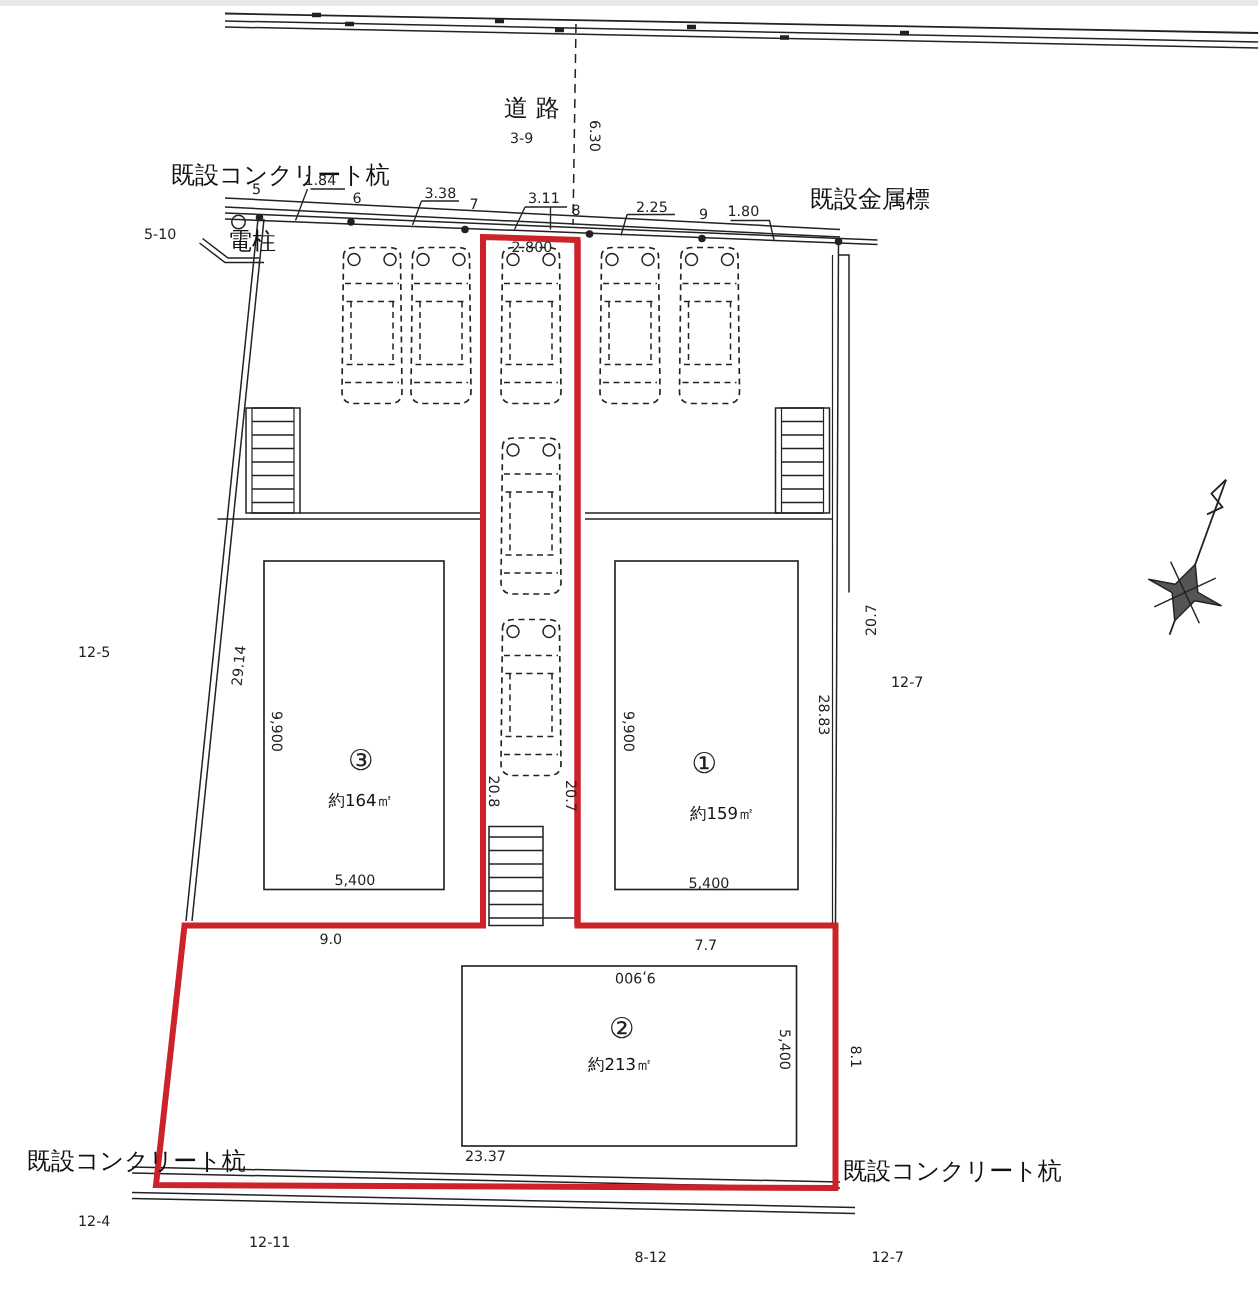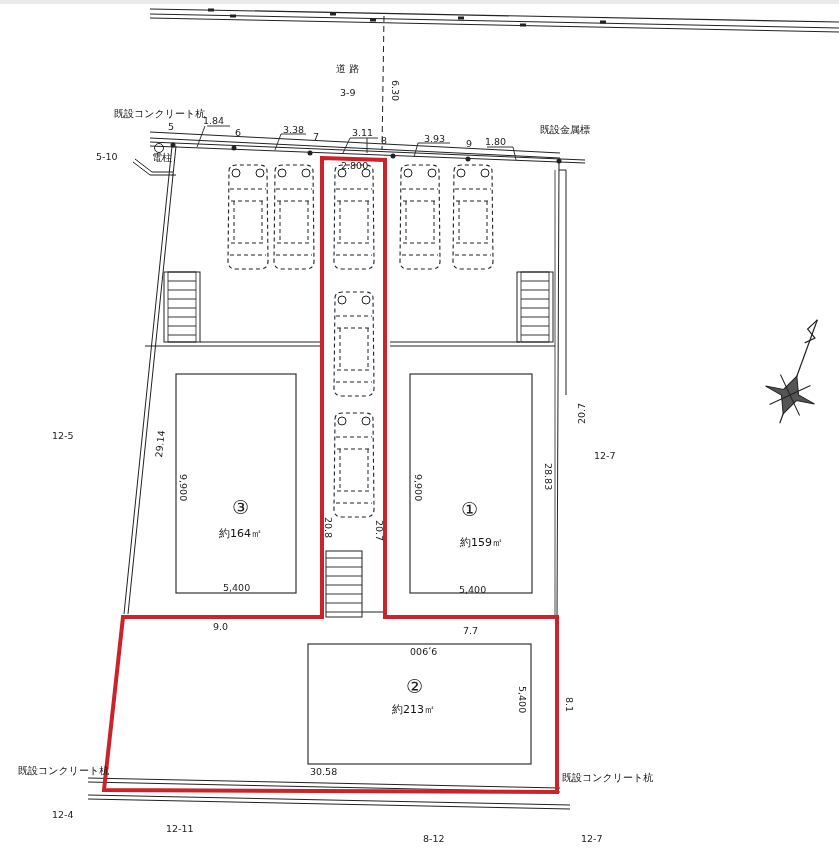--- a/index.html
+++ b/index.html
@@ -1,21 +1,21 @@
 <!DOCTYPE html>
 <html><head>
   <meta charset="utf-8">
   <style>
     html, body { margin: 0; padding: 0; background: #ffffff; }
     body { width: 839px; height: 861px; position: relative; overflow: hidden;
            font-family: "DejaVu Sans", sans-serif; }
     .topbar { position: absolute; left: 0; top: 0; width: 839px; height: 4px; background: #e9e9e9; }
     svg#plan { position: absolute; left: 0; top: 0; }
     .lbl { position: absolute; font-family: "DejaVu Sans", sans-serif; font-size: 10px; color: #222; white-space: nowrap; line-height: 1; }
-    .jp  { font-size: 10px; color: #111; }
+    .jp  { font-size: 16px; color: #111; }
     .num { font-size: 9.5px; color: #222; }
     .vert { transform-origin: left top; }
     .circ { font-size: 19px; color: #222; }
     .area { font-size: 11px; color: #111; }
   </style>
 </head>
 <body>
 
 <div class="topbar"></div>
 
@@ -136,41 +136,41 @@
 <div class="lbl jp" style="left:152px;top:153px">電柱</div>
 
 <div class="lbl num" style="left:168px;top:122px">5</div>
 <div class="lbl num" style="left:235px;top:128px">6</div>
 <div class="lbl num" style="left:313px;top:132px">7</div>
 <div class="lbl num" style="left:381px;top:136px">8</div>
 <div class="lbl num" style="left:466px;top:139px">9</div>
 <div class="lbl num" style="left:203px;top:116px">1.84</div>
 <div class="lbl num" style="left:283px;top:125px">3.38</div>
 <div class="lbl num" style="left:352px;top:128px">3.11</div>
-<div class="lbl num" style="left:424px;top:134px">3.93</div>
+<div class="lbl num" style="left:424px;top:134px">2.25</div>
 <div class="lbl num" style="left:485px;top:137px">1.80</div>
 <div class="lbl num" style="left:341px;top:161px">2.800</div>
 
 <div class="lbl num" style="left:96px;top:152px">5-10</div>
 <div class="lbl num" style="left:52px;top:431px">12-5</div>
 <div class="lbl num" style="left:594px;top:451px">12-7</div>
 <div class="lbl num" style="left:52px;top:810px">12-4</div>
 <div class="lbl num" style="left:166px;top:824px">12-11</div>
 <div class="lbl num" style="left:423px;top:834px">8-12</div>
 <div class="lbl num" style="left:581px;top:834px">12-7</div>
 
 <div class="lbl num vert" style="left:154px;top:457px;transform:rotate(-84deg)">29.14</div>
 <div class="lbl num vert" style="left:577px;top:424px;transform:rotate(-90deg)">20.7</div>
 <div class="lbl num vert" style="left:553px;top:463px;transform:rotate(90deg)">28.83</div>
 <div class="lbl num vert" style="left:333px;top:517px;transform:rotate(90deg)">20.8</div>
 <div class="lbl num vert" style="left:384px;top:520px;transform:rotate(90deg)">20.7</div>
 <div class="lbl num" style="left:213px;top:622px">9.0</div>
 <div class="lbl num" style="left:463px;top:626px">7.7</div>
 <div class="lbl num vert" style="left:574px;top:697px;transform:rotate(90deg)">8.1</div>
-<div class="lbl num" style="left:310px;top:767px">30.58</div>
+<div class="lbl num" style="left:310px;top:767px">23.37</div>
 
 <div class="lbl circ" style="left:232px;top:498px">③</div>
 <div class="lbl area" style="left:219px;top:528px">約164㎡</div>
 <div class="lbl num" style="left:223px;top:583px">5,400</div>
 <div class="lbl num vert" style="left:188px;top:474px;transform:rotate(90deg)">9,900</div>
 
 <div class="lbl circ" style="left:461px;top:500px">①</div>
 <div class="lbl area" style="left:460px;top:537px">約159㎡</div>
 <div class="lbl num" style="left:459px;top:585px">5,400</div>
 <div class="lbl num vert" style="left:423px;top:474px;transform:rotate(90deg)">9,900</div>

